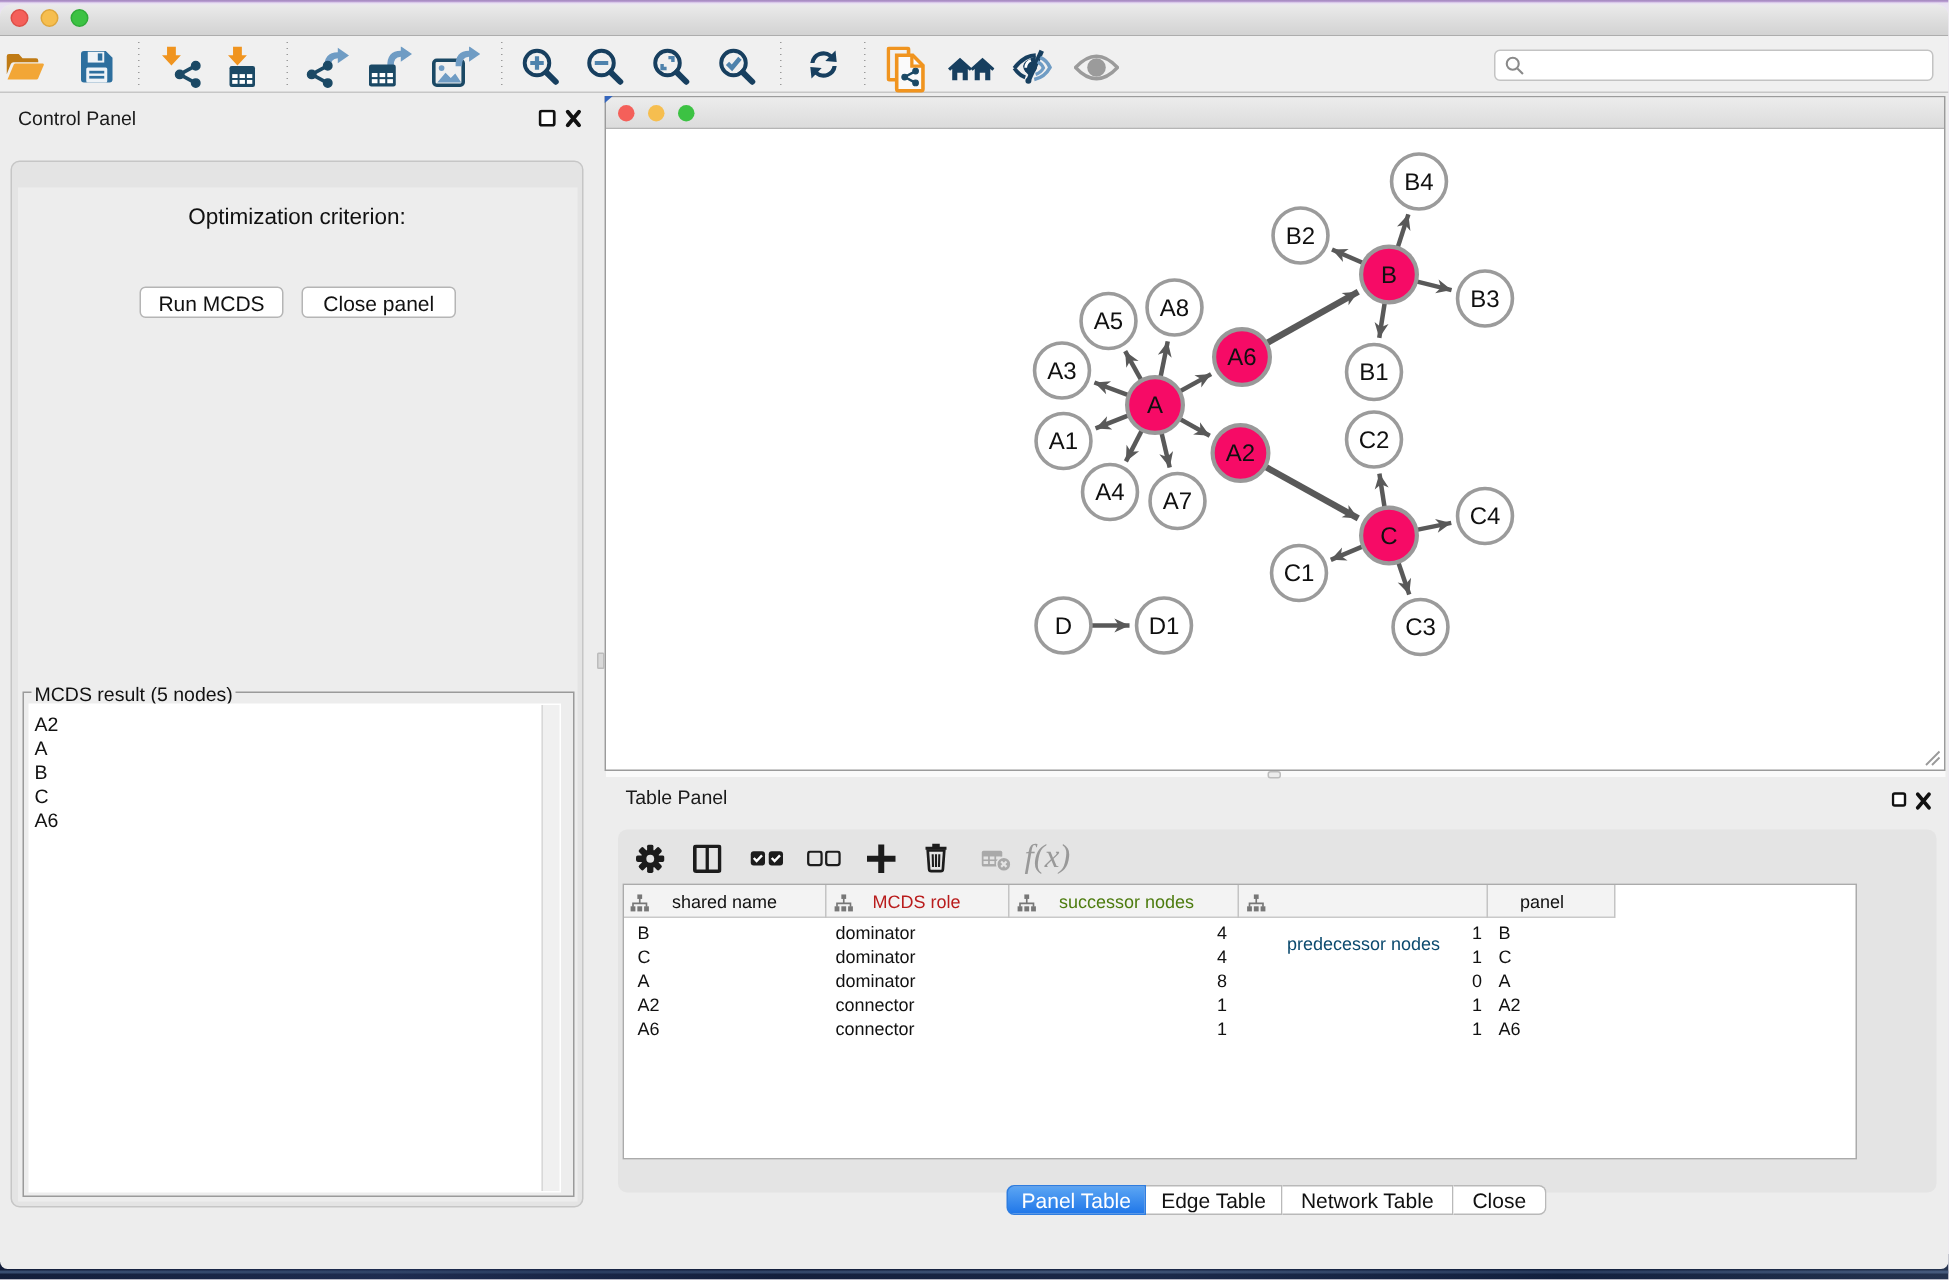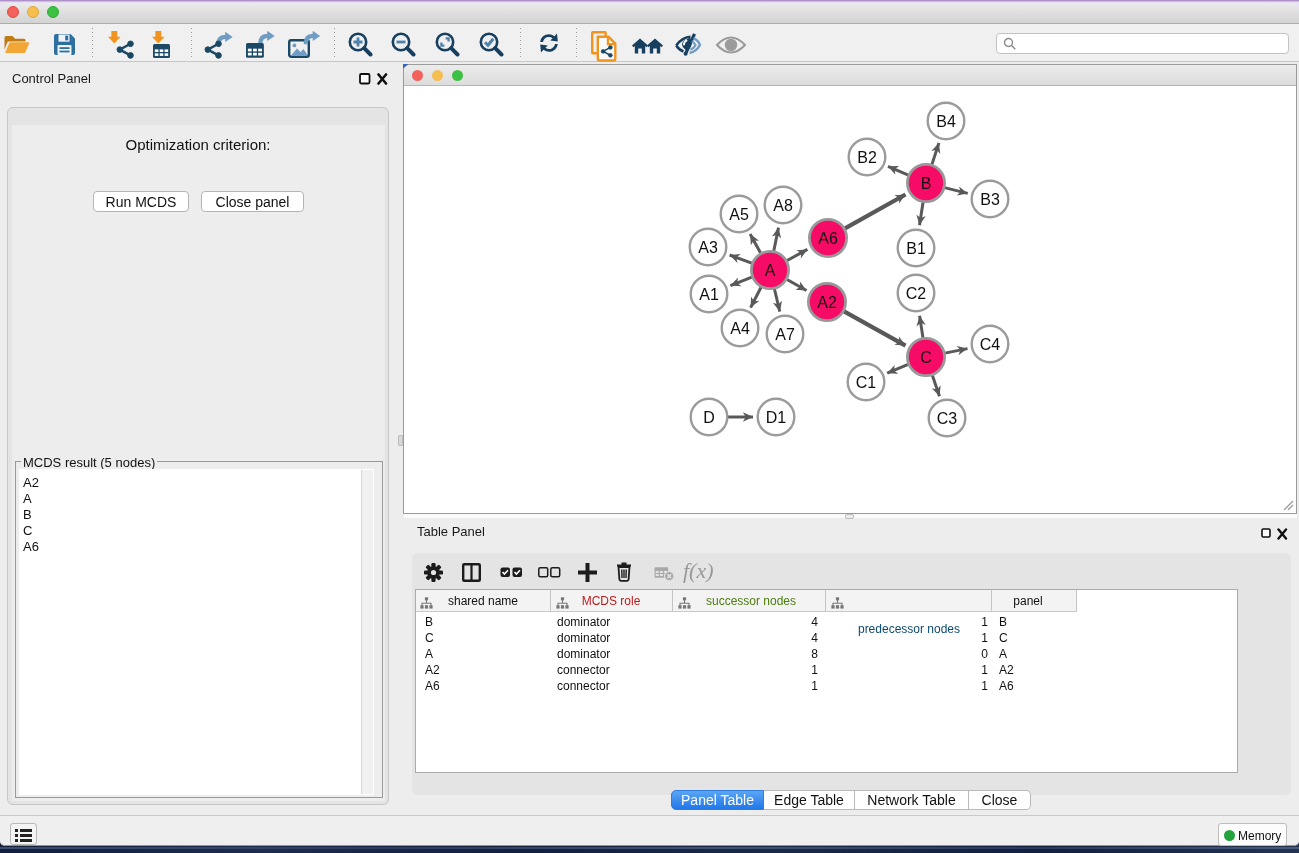--- a/index.html
+++ b/index.html
@@ -470,31 +470,13 @@
         <div class="abs trow" style="left:583px;top:89px;">A6</div>
     </div>
   </div>
   <div class="abs tabrow" style="left:671px;top:787px;">
     <div class="tab sel first" style="width:93px;">Panel Table</div>
       <div class="tab" style="width:91px;">Edge Table</div>
       <div class="tab" style="width:114px;">Network Table</div>
       <div class="tab last" style="width:62px;">Close</div>
   </div>
 
-  <div class="abs" id="statusbar">
-    <div class="abs" style="left:10px;top:7px;width:27px;height:22px;background:#f4f4f4;border:1px solid #b9b9b9;border-radius:3px;">
-      <svg width="25" height="20" style="margin:2px 0 0 4px;">
-          <g fill="#222">
-            <rect x="0" y="3" width="3" height="3"></rect>
-            <rect x="5" y="3" width="12" height="3"></rect>
-            <rect x="0" y="8" width="3" height="3"></rect>
-            <rect x="5" y="8" width="12" height="3"></rect>
-            <rect x="0" y="13" width="3" height="3"></rect>
-            <rect x="5" y="13" width="12" height="3"></rect>
-          </g>
-        </svg>
-    </div>
-    <div class="abs" id="memory">
-      <div class="abs" style="left:5px;top:6px;width:11px;height:11px;border-radius:50%;background:#23a33c;"></div>
-      <div class="abs" style="left:19px;top:5px;">Memory</div>
-    </div>
-  </div>
 </div>
 
 </body></html>

